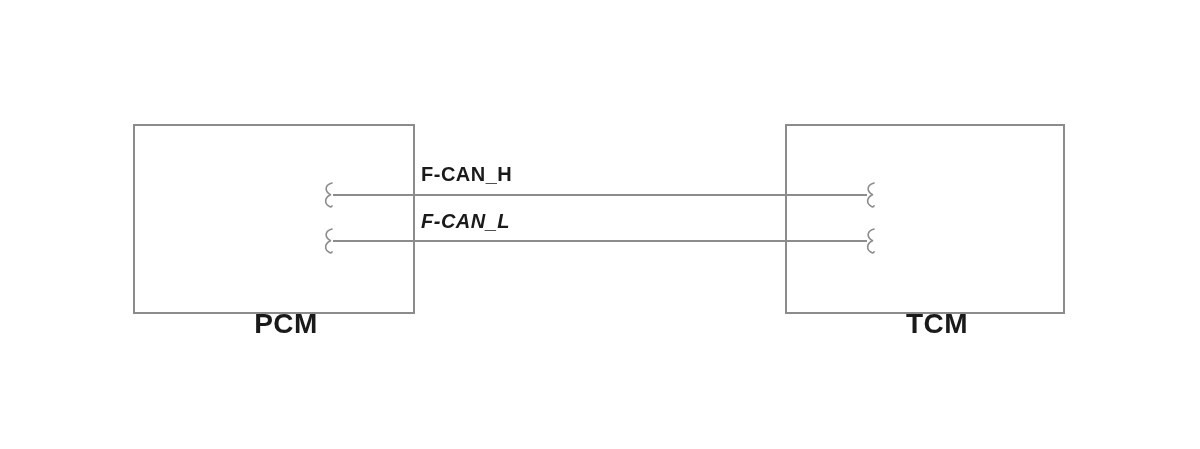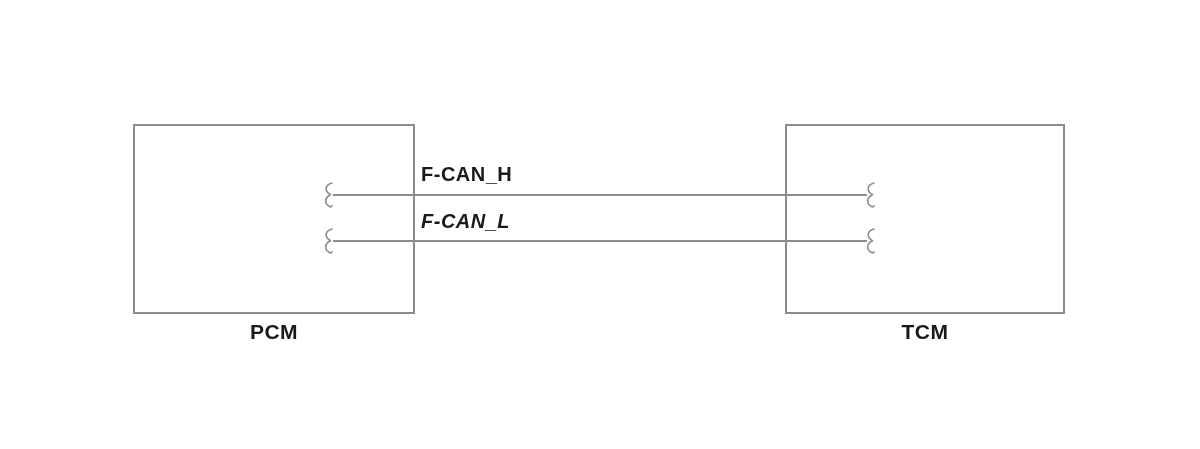--- a/index.html
+++ b/index.html
@@ -25,27 +25,28 @@
     top: 124px;
     width: 282px;
     height: 190px;
     border: 2px solid var(--line);
     background: var(--background);
   }
   .box-pcm { left: 133px; }
   .box-tcm { left: 785px; width: 280px; }
   .component-label {
     position: absolute;
-    top: 320px;
-    font-size: 21px;
+    top: 308px;
+    font-size: 28px;
     font-weight: bold;
     color: var(--text);
     letter-spacing: 0.5px;
     transform: translateX(-50%);
     white-space: nowrap;
+    margin-left: 12px;
   }
   .label-pcm { left: 274px; }
   .label-tcm { left: 925px; }
   .wire {
     position: absolute;
     left: 333px;
     width: 534px;
     height: 2px;
     background: var(--line);
   }

